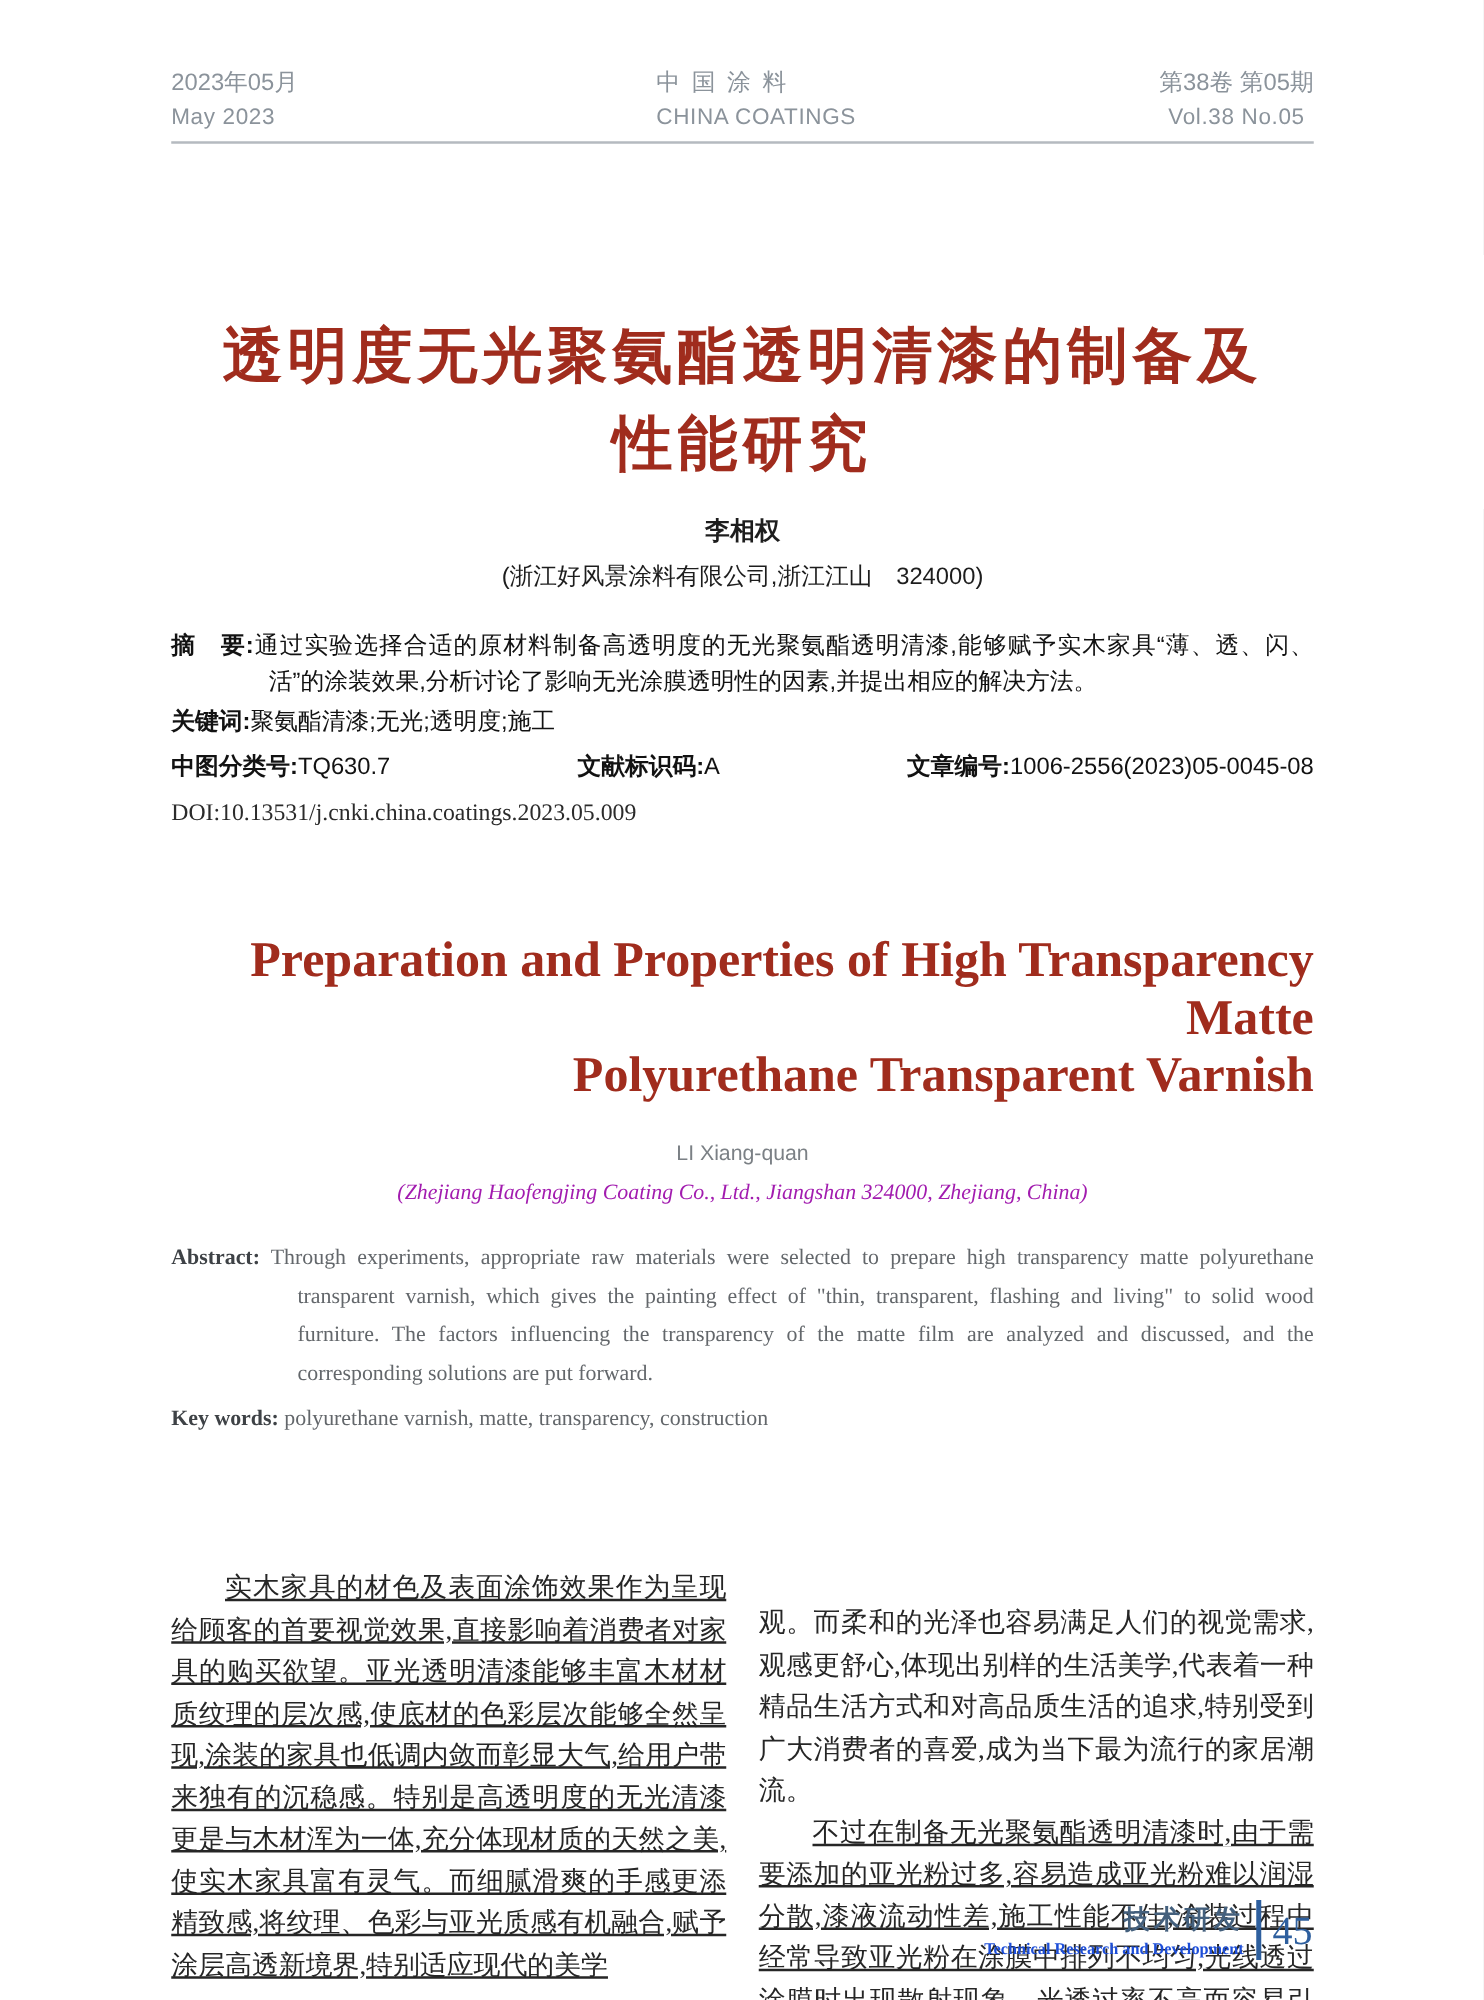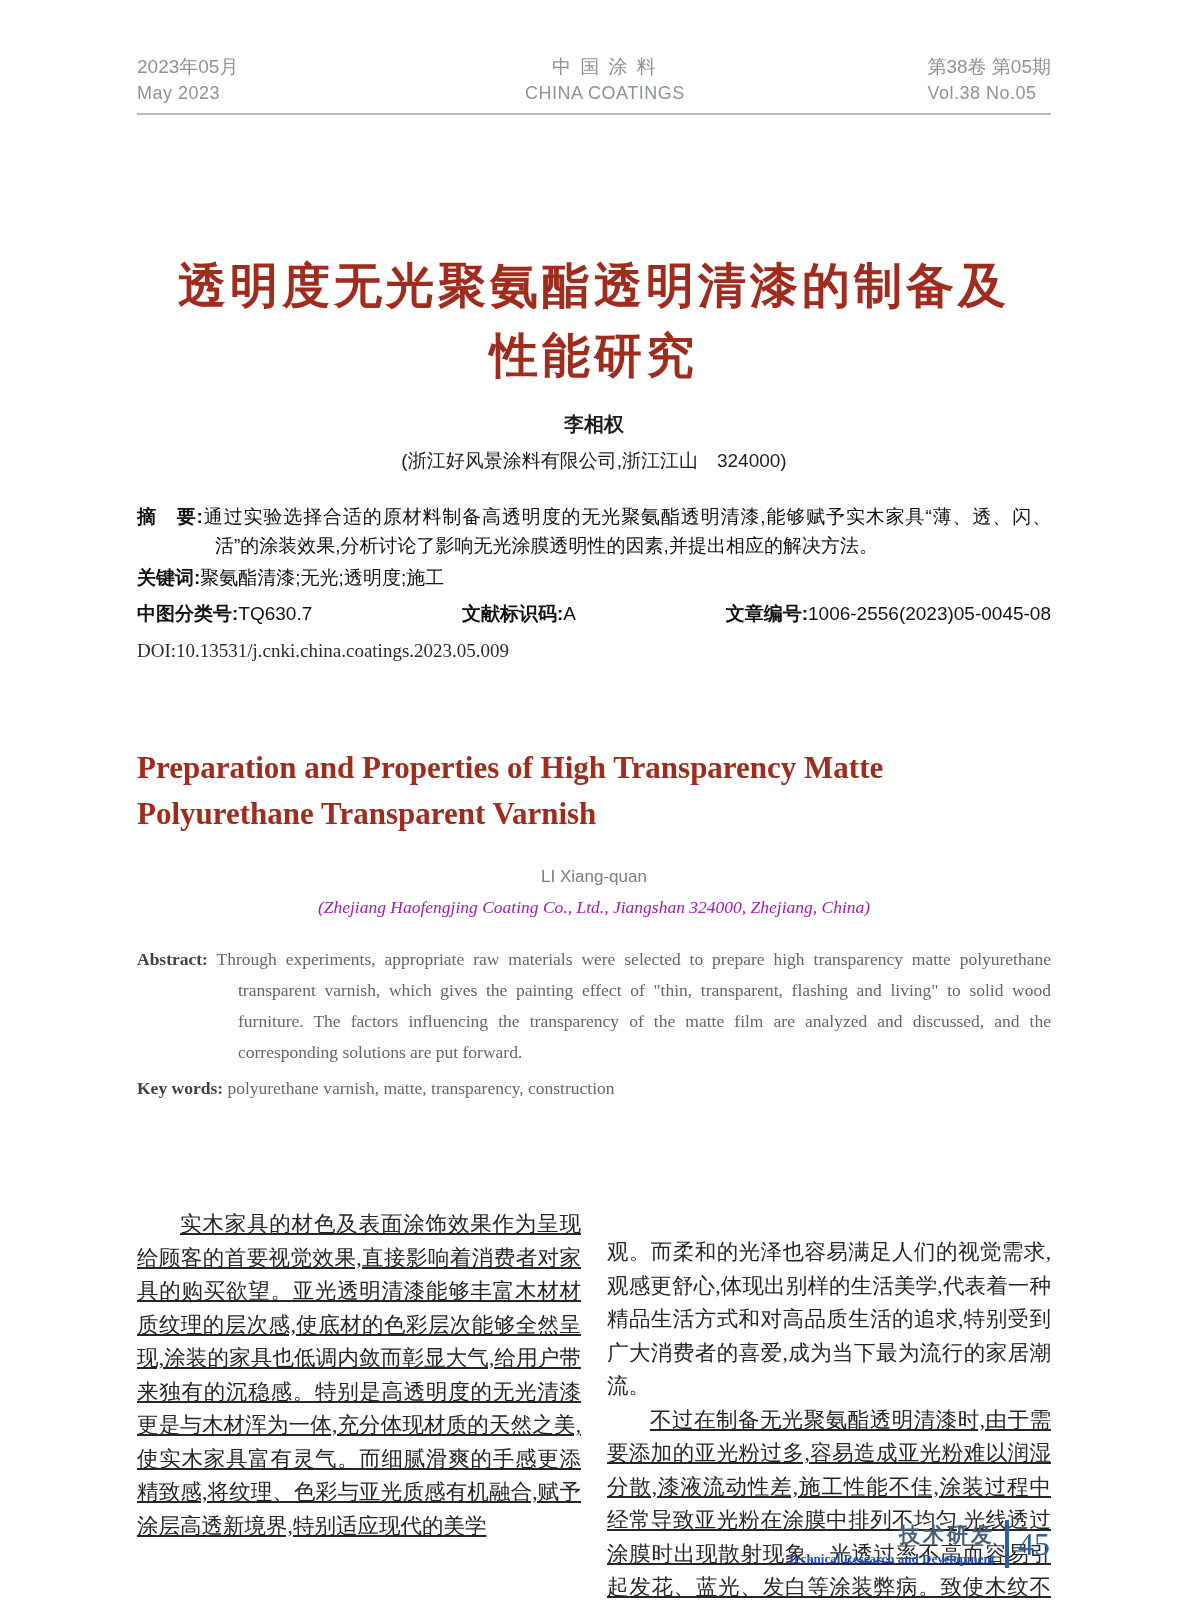--- a/index.html
+++ b/index.html
@@ -11,22 +11,22 @@
     overflow: hidden;
     font-family: "Liberation Serif", serif;
     color: #262626;
   }
   .inner { padding: 54px 136px 0 137px; }
 
   
   .header { display: flex; justify-content: space-between; align-items: flex-start;
             font-family: "Liberation Sans", sans-serif; color: #8b939b; }
   .header .col { line-height: 26px; font-size: 19px; }
-  .header .col.center { text-align: center; letter-spacing: 2px; margin-left: 44px; }
-  .header .col.right { text-align: left; }
+  .header .col.center { text-align: left; letter-spacing: 2px; margin-left: 44px; }
+  .header .col.right { text-align: center; }
   .header .en { font-size: 18px; letter-spacing: 0.5px; }
   .header-rule { border: none; border-top: 2px solid #b5bac0; margin: 7px 0 0 0; }
 
   
   .title-cn { margin-top: 136px; text-align: center;
               font-family: "Liberation Sans", sans-serif; font-weight: bold;
               font-size: 48px; line-height: 70px; letter-spacing: 4px; color: #a02c1d; }
   .author-cn { margin-top: 20px; text-align: center; font-family: "Liberation Sans", sans-serif;
                font-weight: bold; font-size: 20px; color: #1d1d1d; }
   .affil-cn { margin-top: 10px; text-align: center; font-family: "Liberation Sans", sans-serif;
@@ -35,22 +35,22 @@
   
   .meta-cn { margin-top: 28px; font-family: "Liberation Sans", sans-serif;
              font-size: 19px; line-height: 29px; color: #121212; }
   .meta-cn .lbl { font-weight: bold; }
   .hang-cn { padding-left: 78px; text-indent: -78px; text-align: justify; }
   .kw-cn { margin-top: 3px; }
   .class-row { margin-top: 7px; display: flex; justify-content: space-between; }
   .doi-line { margin-top: 8px; font-family: "Liberation Serif", serif; font-size: 19px; color: #2b2b2b; }
 
   
-  .title-en { margin-top: 80px; text-align: left; font-family: "Liberation Serif", serif;
-              font-weight: bold; font-size: 31px; line-height: 46px; color: #a02c1d; }
+  .title-en { margin-top: 80px; text-align: right; font-family: "Liberation Serif", serif;
+              font-weight: bold; font-size: 40px; line-height: 46px; color: #a02c1d; }
   .author-en { margin-top: 30px; text-align: center; font-family: "Liberation Sans", sans-serif;
                font-size: 17px; color: #7b8085; }
   .affil-en { margin-top: 10px; text-align: center; font-family: "Liberation Serif", serif;
               font-style: italic; font-size: 17.5px; color: #a21caf; }
   .meta-en { margin-top: 26px; font-family: "Liberation Serif", serif; font-size: 17.5px;
              line-height: 31px; color: #63676b; }
   .meta-en .lbl { font-weight: bold; color: #3e4246; }
   .hang-en { padding-left: 101px; text-indent: -101px; text-align: justify; }
   .kw-en { margin-top: 5px; }
 

